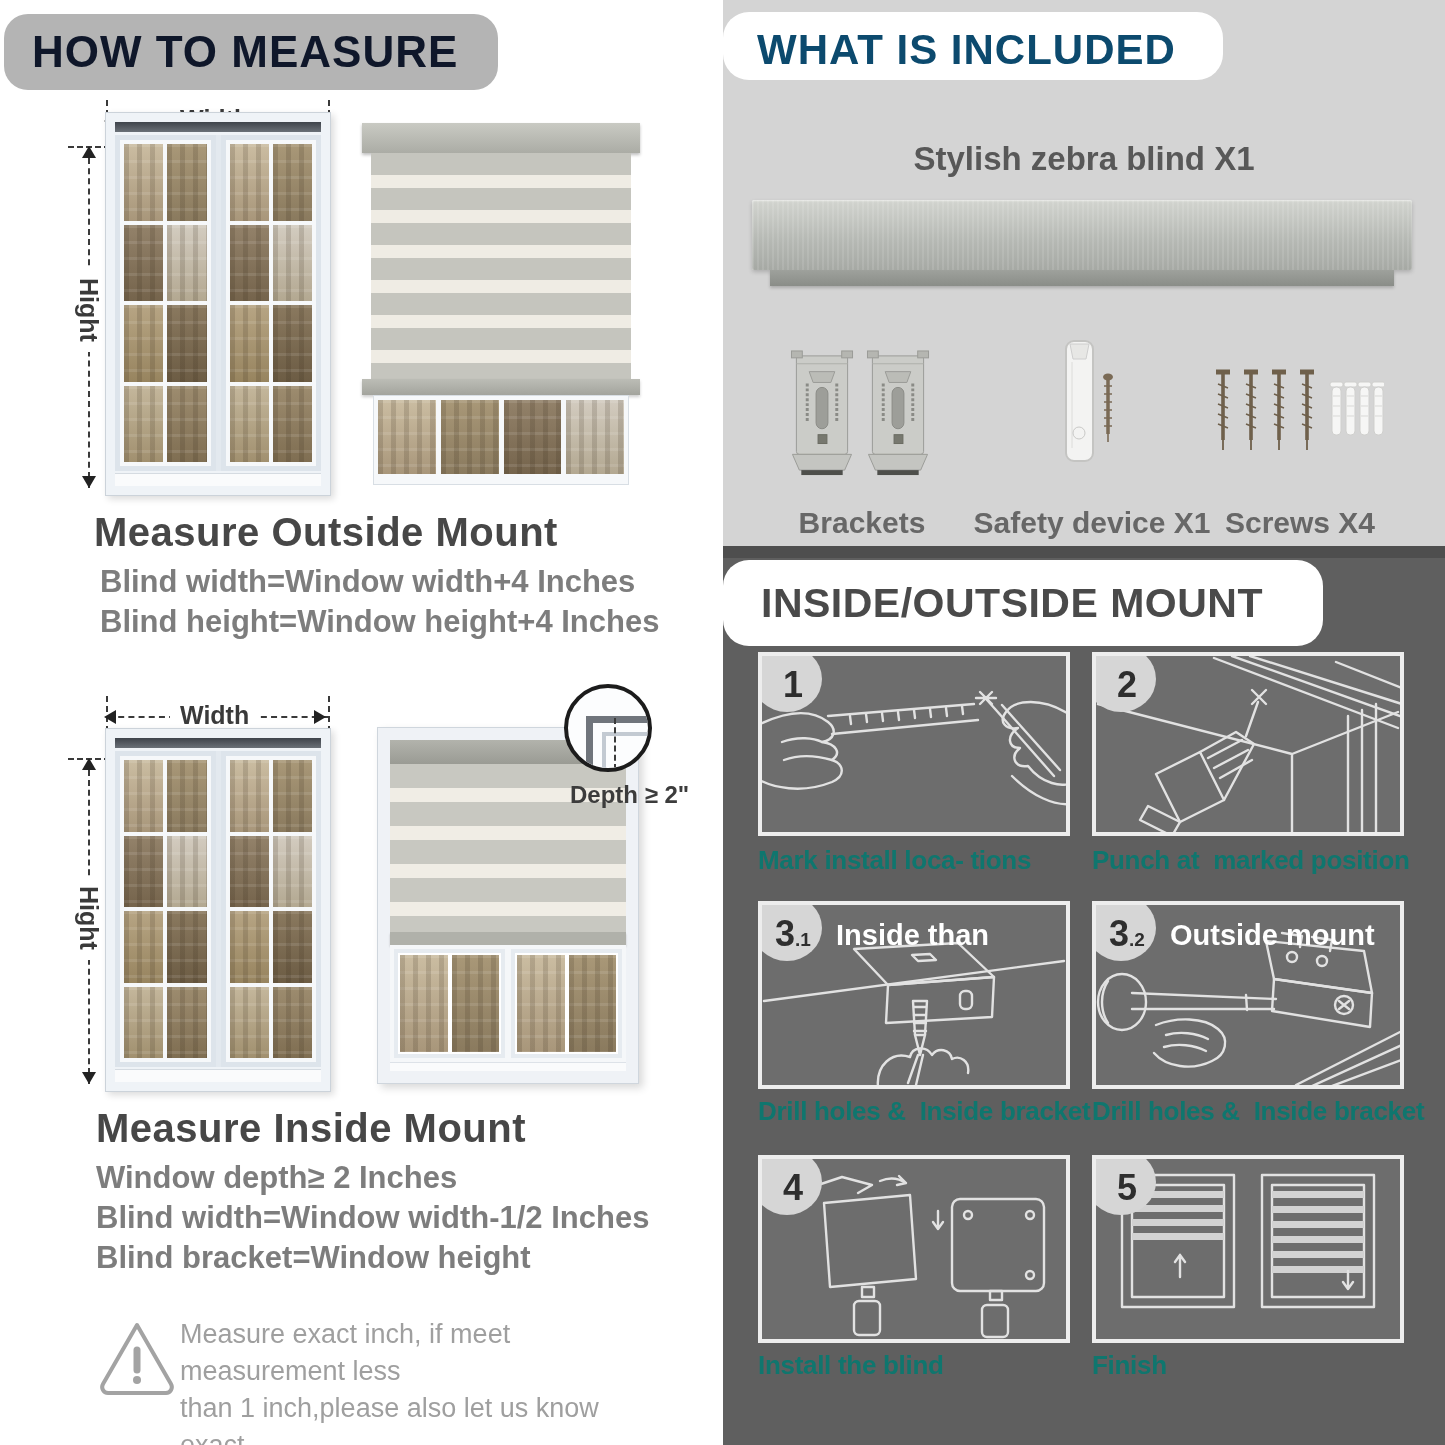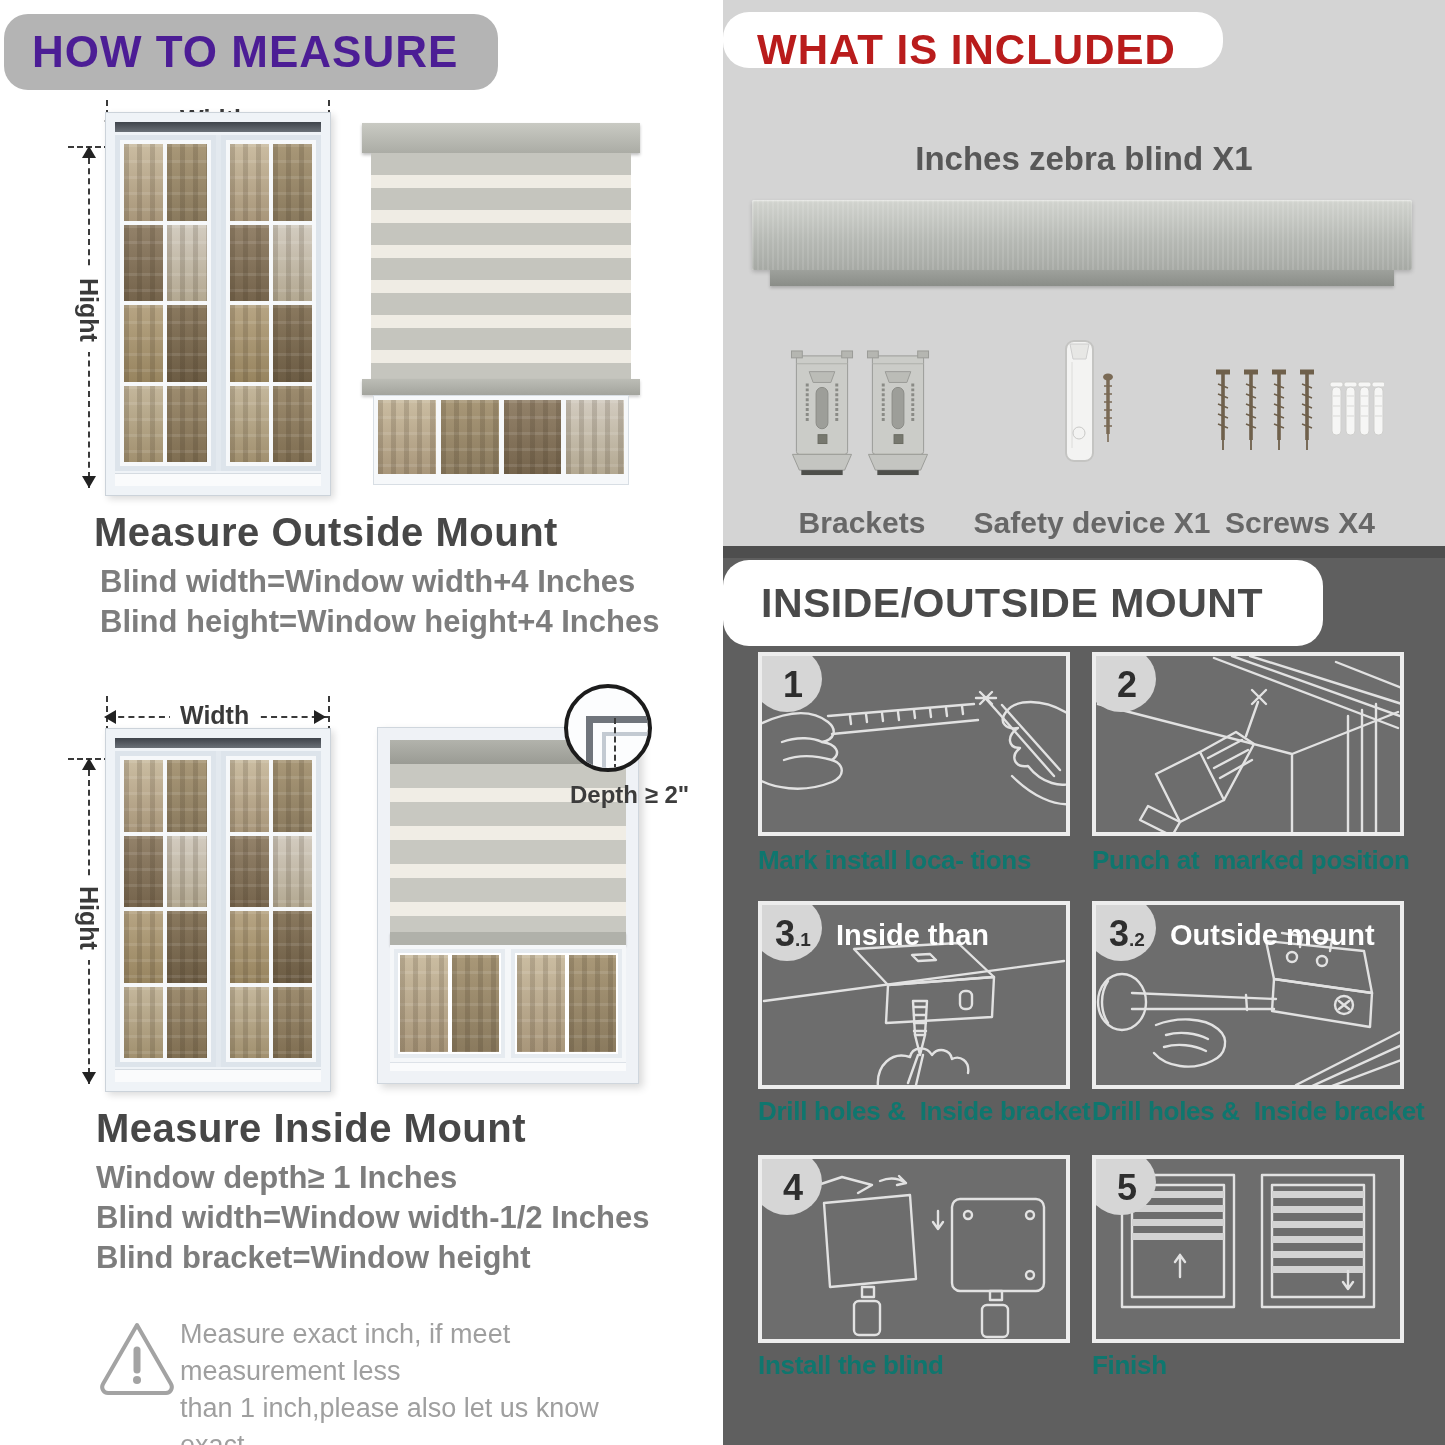--- a/index.html
+++ b/index.html
@@ -1,21 +1,21 @@
 <!DOCTYPE html>
 <html lang="en"><head>
 <meta charset="utf-8">
 <style>
   * { margin:0; padding:0; box-sizing:border-box; }
   body { background:#ffffff; font-family:"Liberation Sans","DejaVu Sans",sans-serif; }
   .canvas { position:relative; width:1445px; height:1445px; background:#ffffff; overflow:hidden; }
 
   
   .header-left { position:absolute; left:4px; top:14px; width:494px; height:76px;
-    background:#b4b4b4; border-radius:24px; color:#4c1d95; font-size:44px; font-weight:bold;
+    background:#b4b4b4; border-radius:24px; color:#0f172a; font-size:44px; font-weight:bold;
     line-height:76px; padding-left:28px; letter-spacing:1px; }
 
   
   .dash-h { position:absolute; height:0; border-top:2px dashed #3a3a3a; }
   .dash-v { position:absolute; width:0;  border-left:2px dashed #3a3a3a; }
   .arr { position:absolute; width:0; height:0; }
   .arr-left  { border-top:7px solid transparent; border-bottom:7px solid transparent; border-right:12px solid #222; }
   .arr-right { border-top:7px solid transparent; border-bottom:7px solid transparent; border-left:12px solid #222; }
   .arr-up    { border-left:7px solid transparent; border-right:7px solid transparent; border-bottom:12px solid #222; }
   .arr-down  { border-left:7px solid transparent; border-right:7px solid transparent; border-top:12px solid #222; }
@@ -74,22 +74,22 @@
   .depth-label { position:absolute; left:570px; top:781px; font-size:24px; font-weight:bold; color:#3c3c3c; }
 
   
   .h2 { position:absolute; font-size:40px; font-weight:bold; color:#474747; letter-spacing:.5px; }
   .formula { position:absolute; font-size:31px; font-weight:bold; color:#7d7d7d; }
   .warn-text { position:absolute; left:180px; top:1316px; width:470px; font-size:27px;
     line-height:37px; color:#9f9f9f; }
 
   
   .panel-light { position:absolute; left:723px; top:0; width:722px; height:546px; background:#d4d4d4; }
-  .header-included { position:absolute; left:723px; top:12px; width:500px; height:56px; background:#ffffff;
-    border-radius:26px; font-size:42px; font-weight:bold; color:#b91c1c; line-height:76px;
+  .header-included { position:absolute; left:723px; top:12px; width:500px; height:68px; background:#ffffff;
+    border-radius:26px; font-size:42px; font-weight:bold; color:#0c4a6e; line-height:76px;
     padding-left:34px; letter-spacing:1px; }
   .blind-title { position:absolute; left:723px; top:140px; width:722px; text-align:center;
     font-size:33px; font-weight:bold; color:#585858; }
   .rail-bar { position:absolute; left:752px; top:200px; width:660px; height:70px; border-radius:2px;
     background:linear-gradient(180deg,#d2d4cf,#b7bab5 55%,#a6a9a4);
     box-shadow:inset 0 1px 2px rgba(255,255,255,.6), 0 2px 4px rgba(0,0,0,.18); }
   .rail-bar::after { content:""; position:absolute; inset:0;
     background:repeating-linear-gradient(90deg,rgba(255,255,255,.10) 0 2px,transparent 2px 5px); }
   .rail-lip { position:absolute; left:770px; top:270px; width:624px; height:16px;
     background:linear-gradient(180deg,#9ea19c,#8a8d88); box-shadow:0 2px 3px rgba(0,0,0,.2); }
@@ -238,38 +238,38 @@
   </div>
 
   <div class="detail-circle">
     <div class="dc-l1"></div>
     <div class="dc-l2"></div>
     <div class="dc-dash"></div>
   </div>
   <div class="depth-label">Depth ≥ 2"</div>
 
   <div class="h2" style="left:96px;top:1106px">Measure Inside Mount</div>
-  <div class="formula" style="left:96px;top:1160px">Window depth≥ 1 Inches</div>
+  <div class="formula" style="left:96px;top:1160px">Window depth≥ 2 Inches</div>
   <div class="formula" style="left:96px;top:1200px">Blind width=Window width-1/2 Inches</div>
   <div class="formula" style="left:96px;top:1240px">Blind bracket=Window height</div>
 
   <svg style="position:absolute;left:96px;top:1318px" width="82" height="80" viewBox="0 0 82 80">
     <path d="M41,7 L75,66 a6,6 0 0 1 -5,9 H12 a6,6 0 0 1 -5,-9 Z" fill="none" stroke="#a3a3a3" stroke-width="4" stroke-linejoin="round"></path>
     <path d="M41,32 v20" stroke="#a3a3a3" stroke-width="7" stroke-linecap="round" fill="none"></path>
     <circle cx="41" cy="62" r="4" fill="#a3a3a3"></circle>
   </svg>
   <div class="warn-text">
     <div>Measure exact inch, if meet measurement less</div>
     <div>than 1 inch,please also let us know exact</div>
 
   </div>
 
   <div class="panel-light"></div>
   <div class="header-included">WHAT IS INCLUDED</div>
-  <div class="blind-title">Inches zebra blind X1</div>
+  <div class="blind-title">Stylish zebra blind X1</div>
 
   <div class="rail-bar"></div>
   <div class="rail-lip"></div>
 
   <svg class="item-icon" style="left:788px;top:348px" width="68" height="130" viewBox="0 0 66 132">
     <rect x="7" y="8" width="52" height="100" rx="3" fill="#cbccc8" stroke="#9a9b97"></rect>
     <rect x="2" y="3" width="11" height="7" fill="#b5b6b1" stroke="#9a9b97"></rect>
     <rect x="53" y="3" width="11" height="7" fill="#b5b6b1" stroke="#9a9b97"></rect>
     <path d="M7,16 h52" stroke="#aeafaa" fill="none"></path>
     <path d="M20,24 h26 l-4,11 h-18 Z" fill="#bbbcb7" stroke="#9a9b97"></path>

